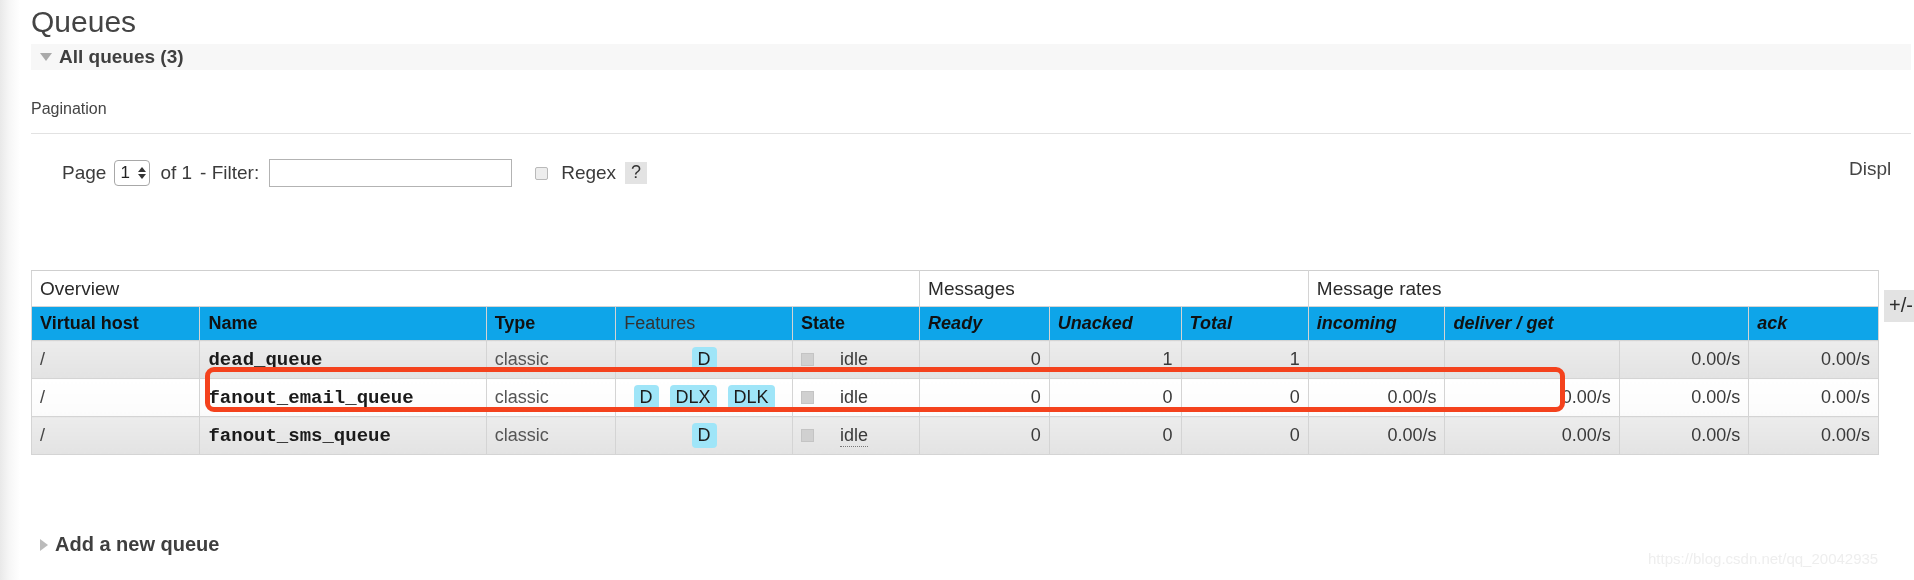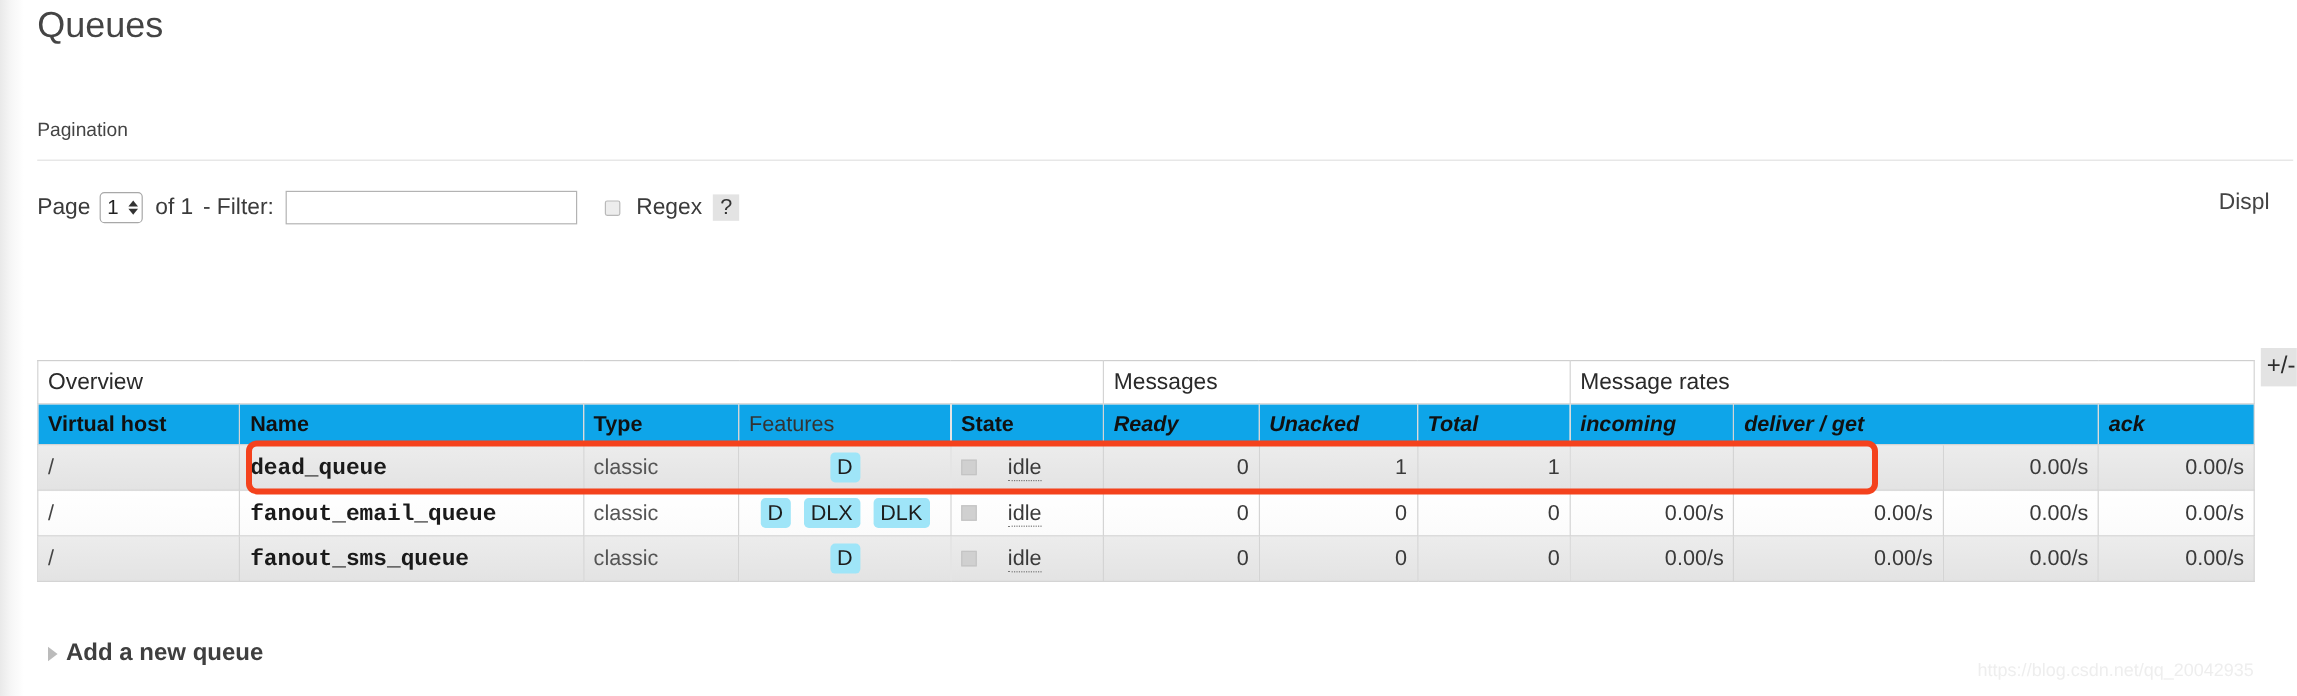--- a/index.html
+++ b/index.html
@@ -98,21 +98,21 @@
     position: absolute;
     left: 31px;
     top: 152px;
     width: 1880px;
     height: 42px;
     display: flex;
     align-items: center;
     font-size: 19px;
     color: #3b3b3b;
   }
-  .pg-label { margin-right: 8px; }
+  .pg-label { margin-right: 8px; margin-left: 31px; }
   .page-number-input {
     width: 36px;
     height: 26px;
     border: 1px solid #a8a8a8;
     border-radius: 4px;
     background: #ffffff;
     display: flex;
     align-items: center;
     justify-content: flex-start;
     padding-left: 5px;
@@ -177,21 +177,21 @@
     top: 158px;
     font-size: 19px;
     color: #444444;
     white-space: nowrap;
   }
 
   
   .table-wrap {
     position: absolute;
     left: 31px;
-    top: 300px;
+    top: 270px;
     width: 1848px;
   }
   table.queues {
     border-collapse: collapse;
     width: 1848px;
     table-layout: fixed;
     font-size: 18px;
   }
   table.queues th, table.queues td {
     border: 1px solid #d4d4d4;
@@ -321,20 +321,24 @@
 </style>
 </head>
 <body>
 
 <div class="page">
 
   <div class="left-edge"></div>
 
   <div class="page-title">Queues</div>
 
+  <div class="section-bar">
+    <span class="twisty"></span>
+    <span class="section-bar-label">All queues (3)</span>
+  </div>
 
   <div class="pagination-title">Pagination</div>
   <div class="pagination-rule"></div>
 
   <div class="pagination-row">
     <span class="pg-label">Page</span>
 
     <span class="page-number-input">
       <span>1</span>
       <span class="spinner">

